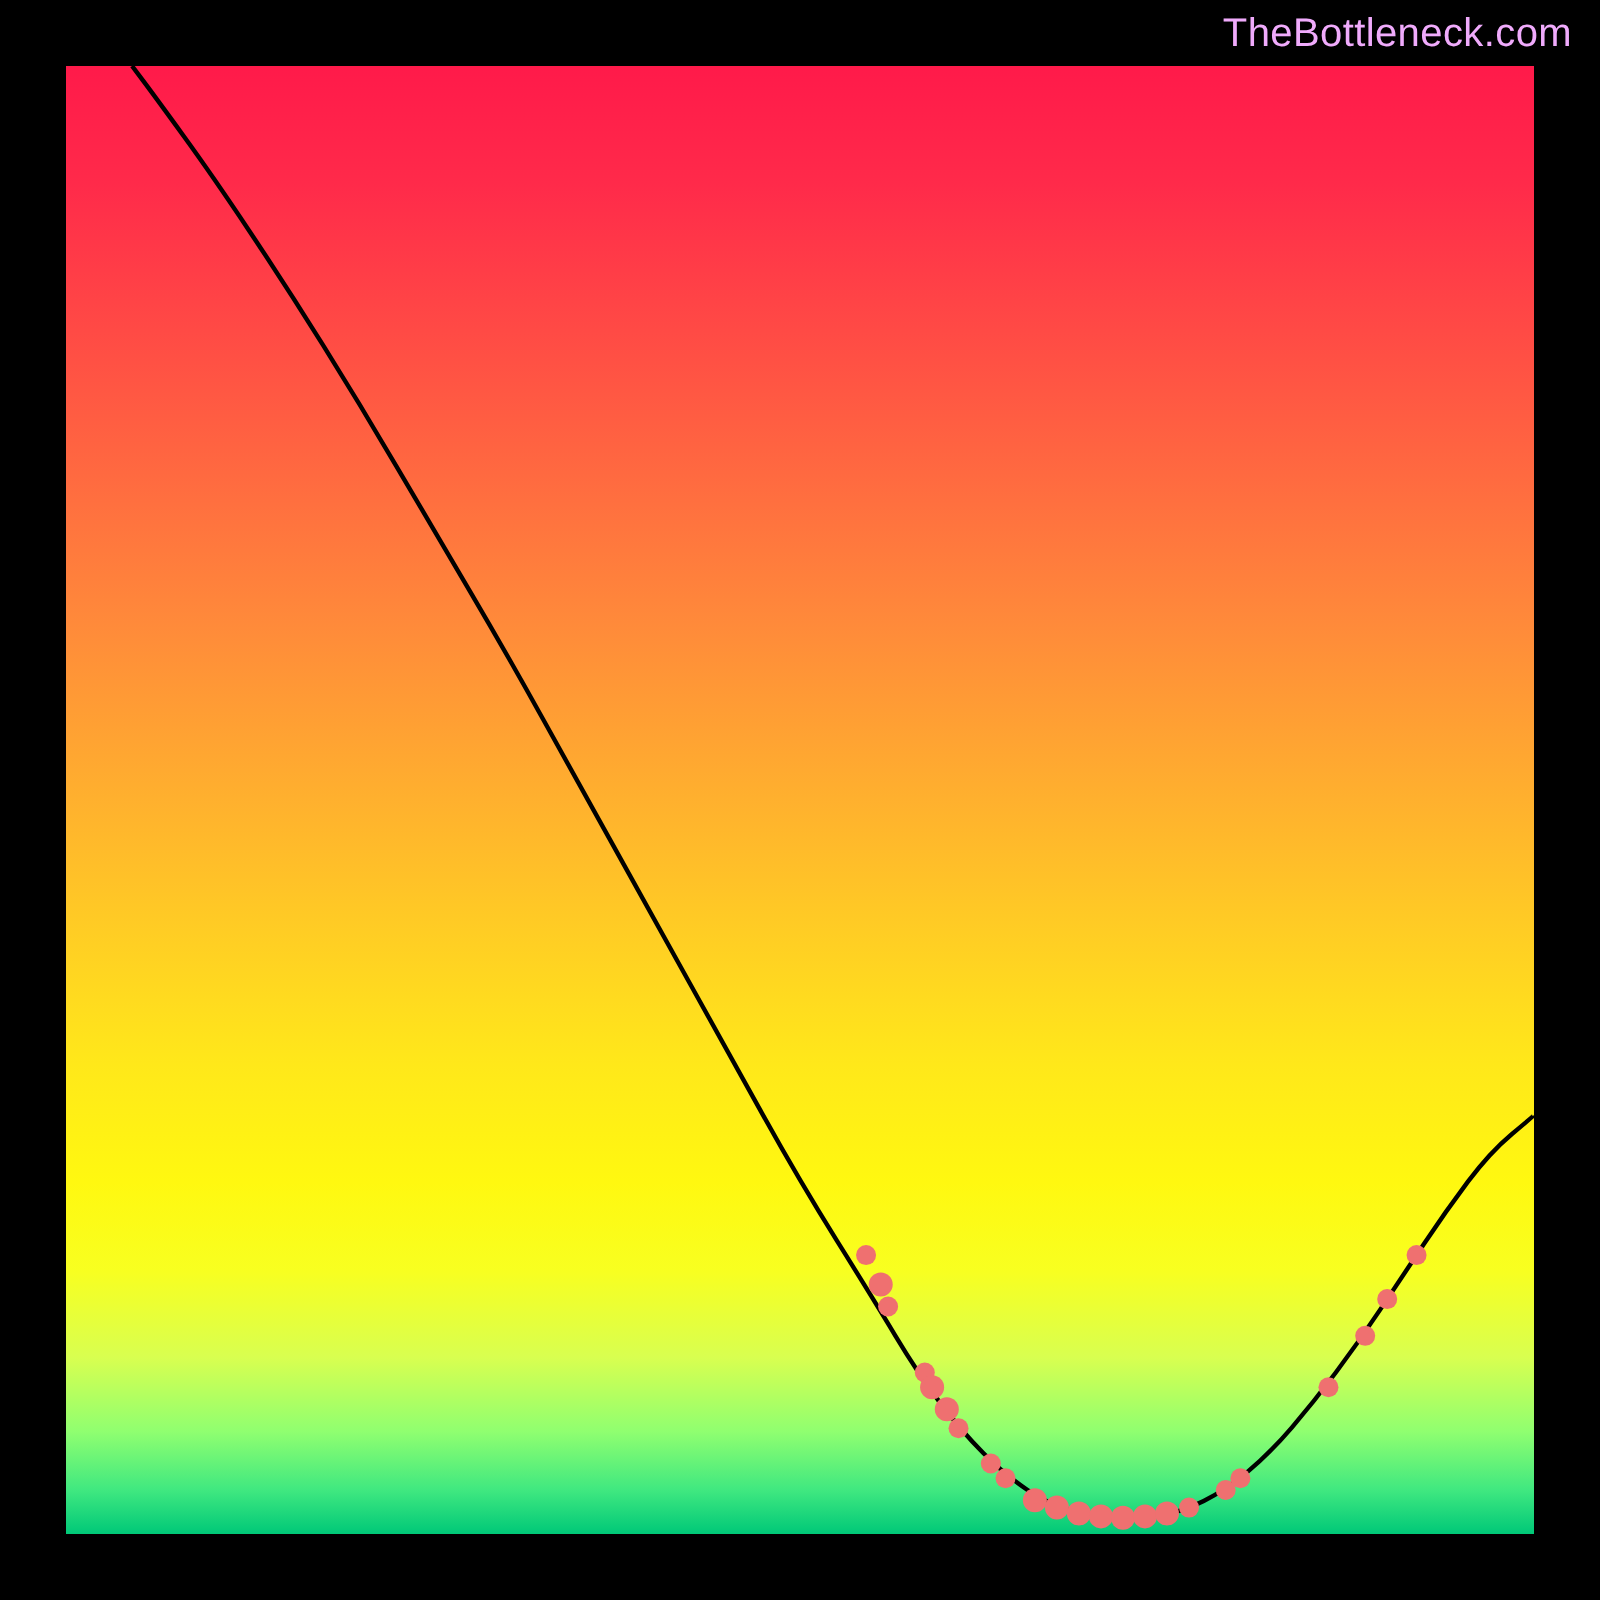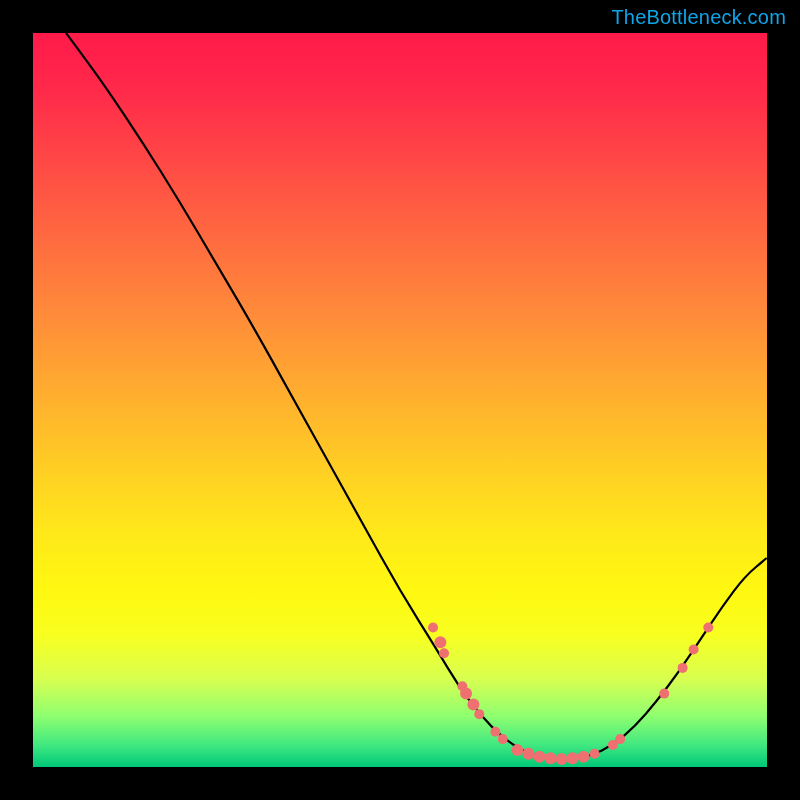--- a/index.html
+++ b/index.html
@@ -7,21 +7,21 @@
     width: 800px;
     height: 800px;
     background: #000;
     position: relative;
     font-family: Arial, sans-serif;
   }
   .attribution {
     position: absolute;
     top: 6px;
     right: 14px;
-    color: #0ea5e9;
+    color: #f0abfc;
     font-size: 20px;
     letter-spacing: 0.2px;
     z-index: 10;
   }
   .plot-area {
     position: absolute;
     left: 33px;
     top: 33px;
     width: 734px;
     height: 734px;

